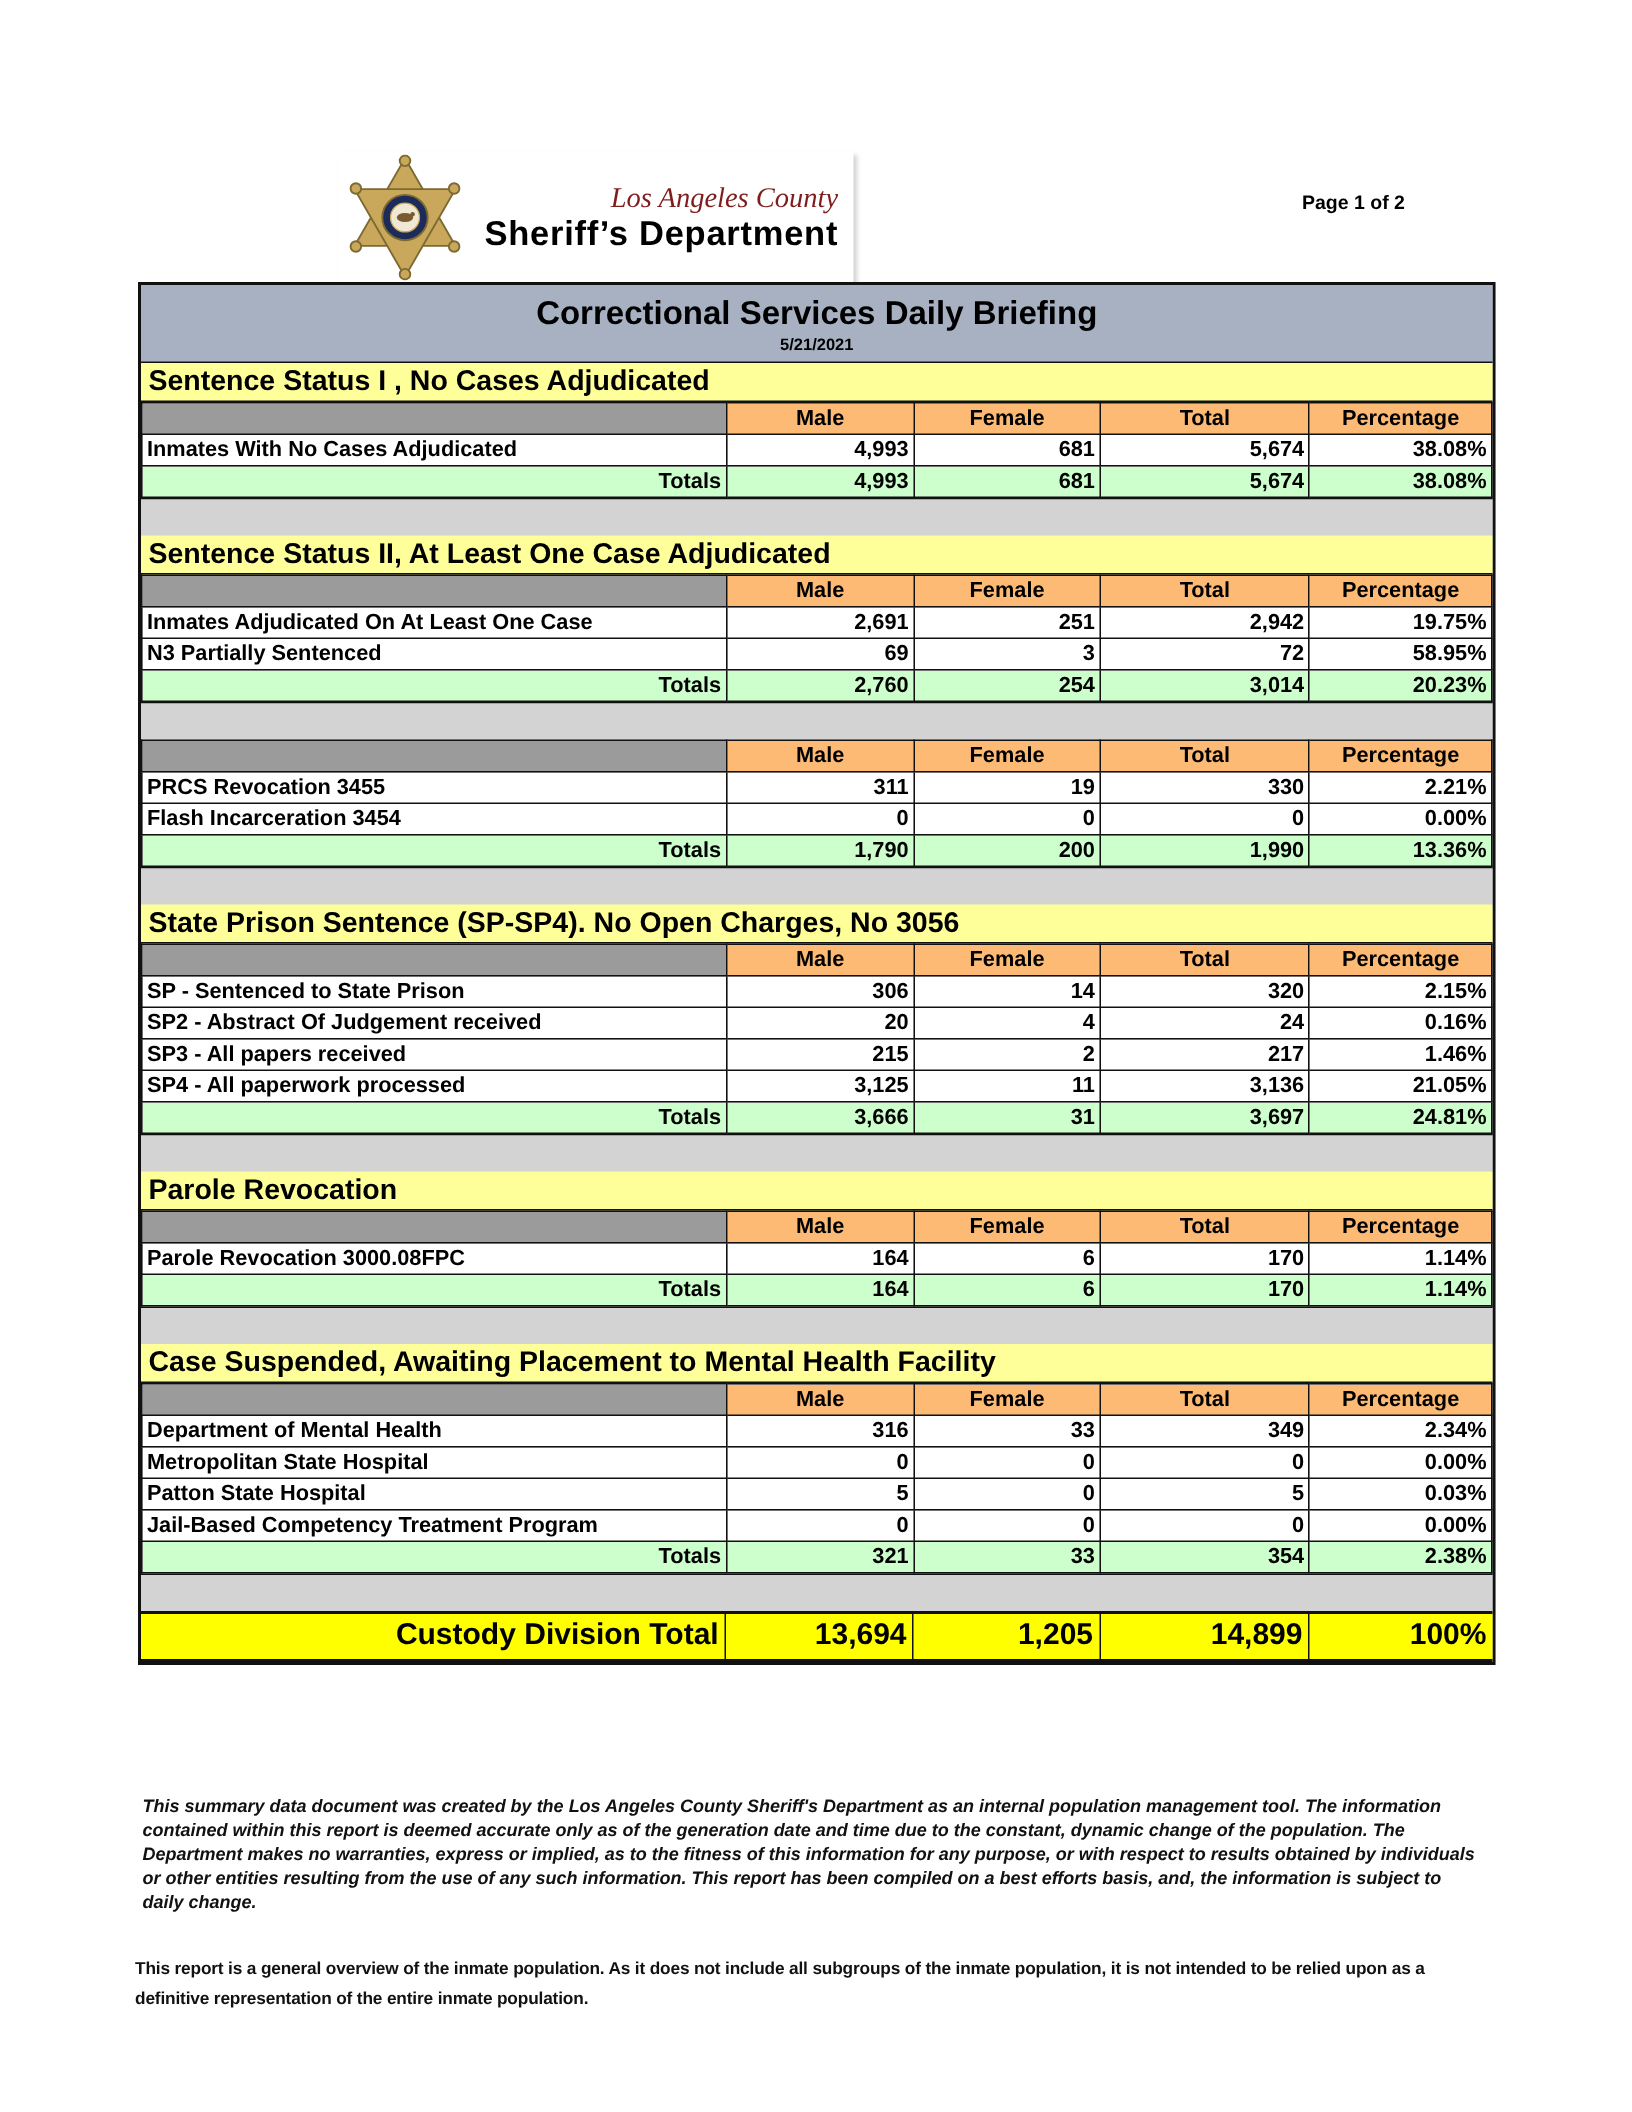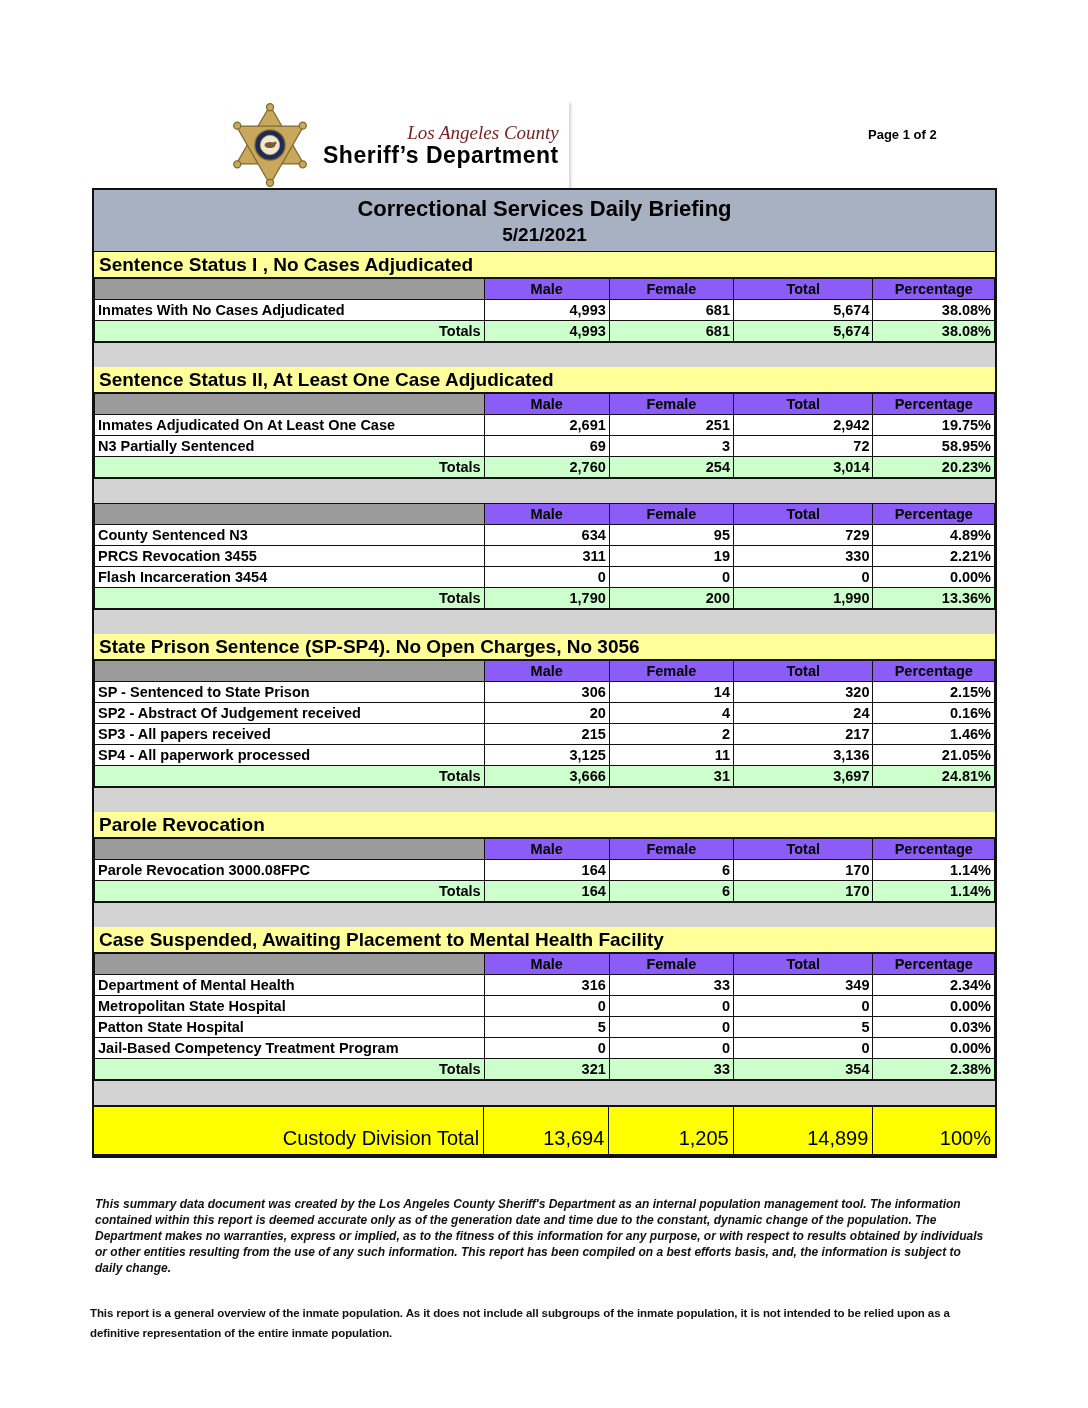--- a/index.html
+++ b/index.html
@@ -14,42 +14,42 @@
   .logo-text { margin-left:10px; line-height:1.05; }
   .logo-line1 { font-family:"Liberation Serif", serif; font-style:italic; font-size:19px; color:#7f1d1d;text-align:right; }
   .logo-line2 { font-weight:bold; font-size:23px; letter-spacing:.5px; color:#000; }
   .page-num { position:absolute; left:868px; top:127px; font-size:13px; font-weight:bold; }
 
   
   .report { position:absolute; left:92px; top:188px; width:905px;
             border:2px solid #111; background:#d3d3d3; }
   .title-bar { background:#a7b1c2; border-bottom:1px solid #111; text-align:center; padding:6px 0 5px 0; }
   .title-bar .rpt-title { font-size:22px; font-weight:bold; }
-  .title-bar .rpt-date  { font-size:19px; font-weight:bold; margin-top:2px; }
+  .title-bar .rpt-date  { font-size:11px; font-weight:bold; margin-top:2px; }
 
   .section { border-bottom:1px solid #111; }
   .sec-title { background:#ffff99; border-bottom:1px solid #111; font-size:19px; font-weight:bold;
                padding:2px 0 18px 5px; height:26px; }
   table.grid { width:100%; border-collapse:collapse; table-layout:fixed; }
   table.grid td { border:1px solid #111; font-size:14.5px; font-weight:bold;
                   height:21px; padding:0 3px; overflow:hidden; white-space:nowrap; }
   td.c0 { width:43.3%; } td.c1 { width:13.9%; } td.c2 { width:13.8%;margin-left:16px; }
   td.c3 { width:15.5%; } td.c4 { width:13.5%; }
   td.corner { background:#9b9b9b; border-left:none; }
-  td.colhead { background:#8b5cf6; text-align:center; }
+  td.colhead { background:#fdba74; text-align:center; }
   td.rowlabel { background:#fff; text-align:left; border-left:none; }
   td.num { background:#fff; text-align:right; }
   tr.totals td { background:#ccffcc; }
   tr.totals td.rowlabel { text-align:right; }
 
   .spacer { height:24px; background:#d3d3d3; }
 
   .custody-row { display:flex; border-top:2px solid #111; border-bottom:2px solid #111; background:#ffff00; }
-  .custody-row .ccell { border-right:1px solid #111; font-size:20px; font-weight:normal;
-                        padding:20px 4px 4px 4px; text-align:right; white-space:nowrap; }
+  .custody-row .ccell { border-right:1px solid #111; font-size:20px; font-weight:bold;
+                        padding:3px 4px 4px 4px; text-align:right; white-space:nowrap; }
   .custody-row .ccell:last-child { border-right:none; }
   .cw0 { width:43.3%; } .cw1 { width:13.9%; } .cw2 { width:13.8%; }
   .cw3 { width:15.5%; } .cw4 { width:13.5%; }
 
   
   .footnote1 { position:absolute; left:95px; top:1196px; width:892px;
                font-style:italic; font-weight:bold; font-size:12px; line-height:16px; color:#111; }
   .footnote2 { position:absolute; left:90px; top:1303px; width:900px;
                font-weight:bold; font-size:11.5px; line-height:20px; letter-spacing:-.1px; color:#111; }
 </style>
@@ -160,27 +160,20 @@
     <table class="grid">
       <tbody>
             <tr>
               <td class="c0 corner"></td>
               <td class="c1 colhead">Male</td>
               <td class="c2 colhead">Female</td>
               <td class="c3 colhead">Total</td>
               <td class="c4 colhead">Percentage</td>
             </tr>
             <tr>
-              <td class="c0 rowlabel">County Sentenced N3</td>
-              <td class="c1 num">634</td>
-              <td class="c2 num">95</td>
-              <td class="c3 num">729</td>
-              <td class="c4 num">4.89%</td>
-            </tr>
-            <tr>
               <td class="c0 rowlabel">PRCS Revocation 3455</td>
               <td class="c1 num">311</td>
               <td class="c2 num">19</td>
               <td class="c3 num">330</td>
               <td class="c4 num">2.21%</td>
             </tr>
             <tr>
               <td class="c0 rowlabel">Flash Incarceration 3454</td>
               <td class="c1 num">0</td>
               <td class="c2 num">0</td>

